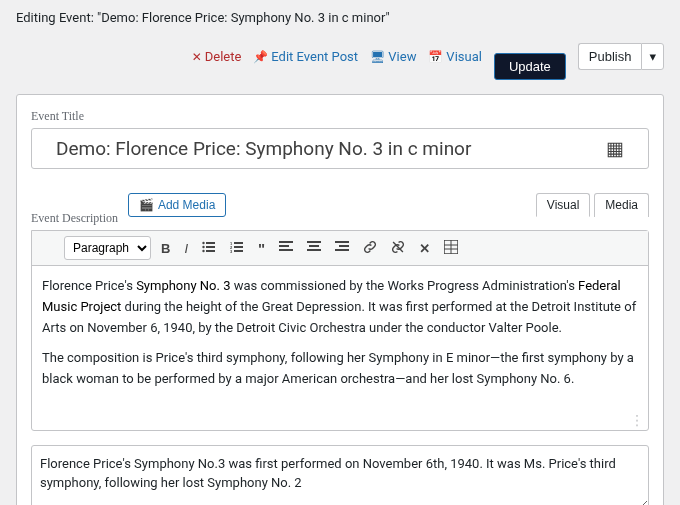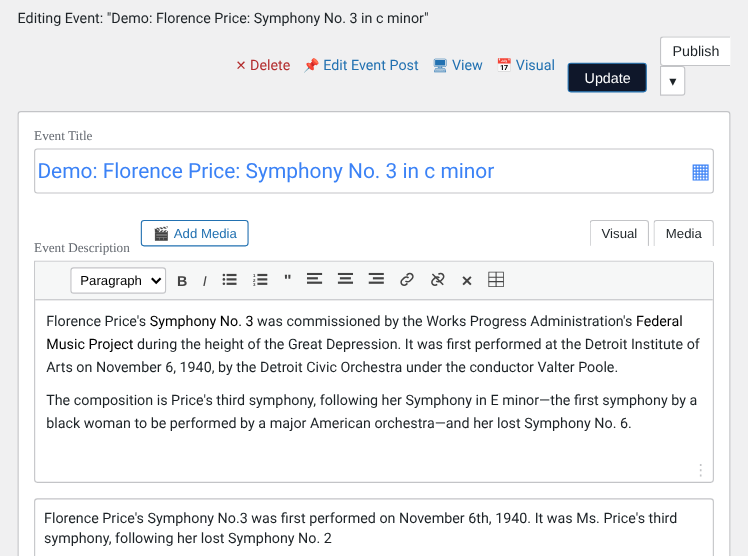--- a/index.html
+++ b/index.html
@@ -52,22 +52,21 @@
       border: 1px solid #2271b1;
       padding: 5px 14px;
       border-radius: 3px;
       font-size: 13px;
       cursor: pointer;
       font-weight: 400;
       margin-top: 20px;
     }
     .btn-publish-group {
       display: flex;
-      align-items: flex-start;
-      flex-direction: column;
+      align-items: center;
     }
     .btn-publish {
       background: #fff;
       color: #1d2327;
       border: 1px solid #c3c4c7;
       border-right: none;
       padding: 5px 10px;
       font-size: 13px;
       cursor: pointer;
       border-radius: 3px 0 0 3px;
@@ -96,23 +95,23 @@
       display: block;
       font-family: Liberation Serif, serif;
     }
 
     .event-title-wrapper {
       margin-bottom: 14px;
     }
     .title-row {
       border: 1px solid #c3c4c7;
       border-radius: 3px;
-      padding: 8px 2px;
+      padding: 8px 24px;
       font-size: 19px;
-      color: #3b82f6;
+      color: #404040;
       display: flex;
       align-items: center;
       justify-content: space-between;
       background: #fff;
       margin-bottom: 14px;
     }
 
     .desc-section { margin-bottom: 14px; }
     .desc-header {
       display: flex;

